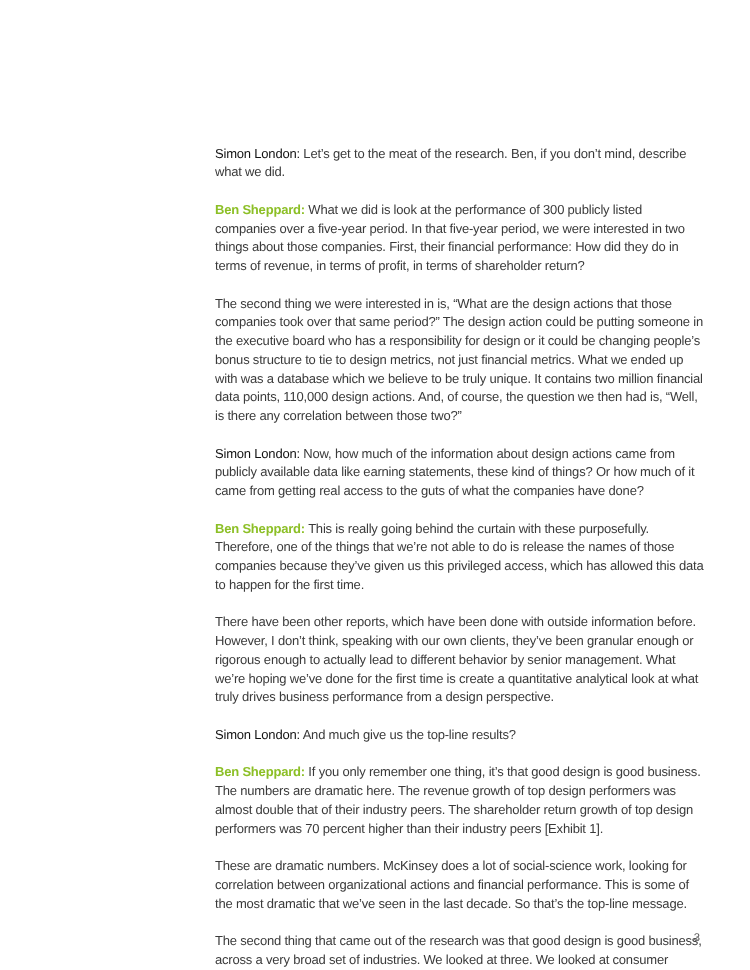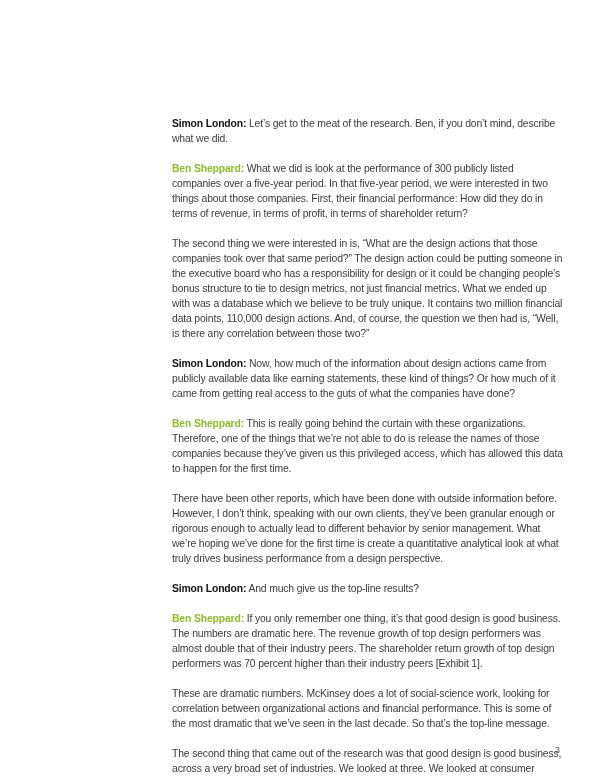--- a/index.html
+++ b/index.html
@@ -1,31 +1,31 @@
 <!DOCTYPE html>
 <html><head>
 <meta charset="utf-8">
 <style>
   html, body { margin:0; padding:0; background:#ffffff; }
   body { width:600px; height:776px; position:relative; overflow:hidden; }
   .page { position:absolute; left:172px; top:116px; width:392px; font-family:"Liberation Sans", sans-serif; font-size:10.4px; line-height:15px; color:#3a3a3a; letter-spacing:-0.15px; }
   .para { margin:0 0 15px 0; }
-  .sl { font-weight:bold; color:#111111; }
+  .sl { font-weight:normal; color:#111111; }
   .bs { font-weight:bold; color:#8cbf26; }
   .pagenum { position:absolute; left:555px; top:745px; font-family:"Liberation Sans", sans-serif; font-size:9px; color:#555555; }
 </style>
 </head>
 <body>
 
 <div class="page">
   <p class="para"><span class="sl">Simon London:</span><span> Let’s get to the meat of the research. Ben, if you don’t mind, describe what we did.</span></p>
   <p class="para"><span class="bs">Ben Sheppard:</span><span> What we did is look at the performance of 300 publicly listed companies over a five-year period. In that five-year period, we were interested in two things about those companies. First, their financial performance: How did they do in terms of revenue, in terms of profit, in terms of shareholder return?</span></p>
   <p class="para"><span>The second thing we were interested in is, “What are the design actions that those companies took over that same period?” The design action could be putting someone in the executive board who has a responsibility for design or it could be changing people’s bonus structure to tie to design metrics, not just financial metrics. What we ended up with was a database which we believe to be truly unique. It contains two million financial data points, 110,000 design actions. And, of course, the question we then had is, “Well, is there any correlation between those two?”</span></p>
   <p class="para"><span class="sl">Simon London:</span><span> Now, how much of the information about design actions came from publicly available data like earning statements, these kind of things? Or how much of it came from getting real access to the guts of what the companies have done?</span></p>
-  <p class="para"><span class="bs">Ben Sheppard:</span><span> This is really going behind the curtain with these organizations. Therefore, one of the things that we’re not able to do is release the names of those companies because they’ve given us this privileged access, which has allowed this data to happen for the first time.</span></p>
+  <p class="para"><span class="bs">Ben Sheppard:</span><span> This is really going behind the curtain with these purposefully. Therefore, one of the things that we’re not able to do is release the names of those companies because they’ve given us this privileged access, which has allowed this data to happen for the first time.</span></p>
   <p class="para"><span>There have been other reports, which have been done with outside information before. However, I don’t think, speaking with our own clients, they’ve been granular enough or rigorous enough to actually lead to different behavior by senior management. What we’re hoping we’ve done for the first time is create a quantitative analytical look at what truly drives business performance from a design perspective.</span></p>
   <p class="para"><span class="sl">Simon London:</span><span> And much give us the top-line results?</span></p>
   <p class="para"><span class="bs">Ben Sheppard:</span><span> If you only remember one thing, it’s that good design is good business. The numbers are dramatic here. The revenue growth of top design performers was almost double that of their industry peers. The shareholder return growth of top design performers was 70 percent higher than their industry peers [Exhibit 1].</span></p>
   <p class="para"><span>These are dramatic numbers. McKinsey does a lot of social-science work, looking for correlation between organizational actions and financial performance. This is some of the most dramatic that we’ve seen in the last decade. So that’s the top-line message.</span></p>
   <p class="para"><span>The second thing that came out of the research was that good design is good business, across a very broad set of industries. We looked at three. We looked at consumer packaged goods. We looked at medical devices. And we looked at retail banking. We chose those quite purposefully because we were interested to understand, “Is product design different from</span></p>
 </div>
 
 <div class="pagenum">3</div>
 
 </body></html>

